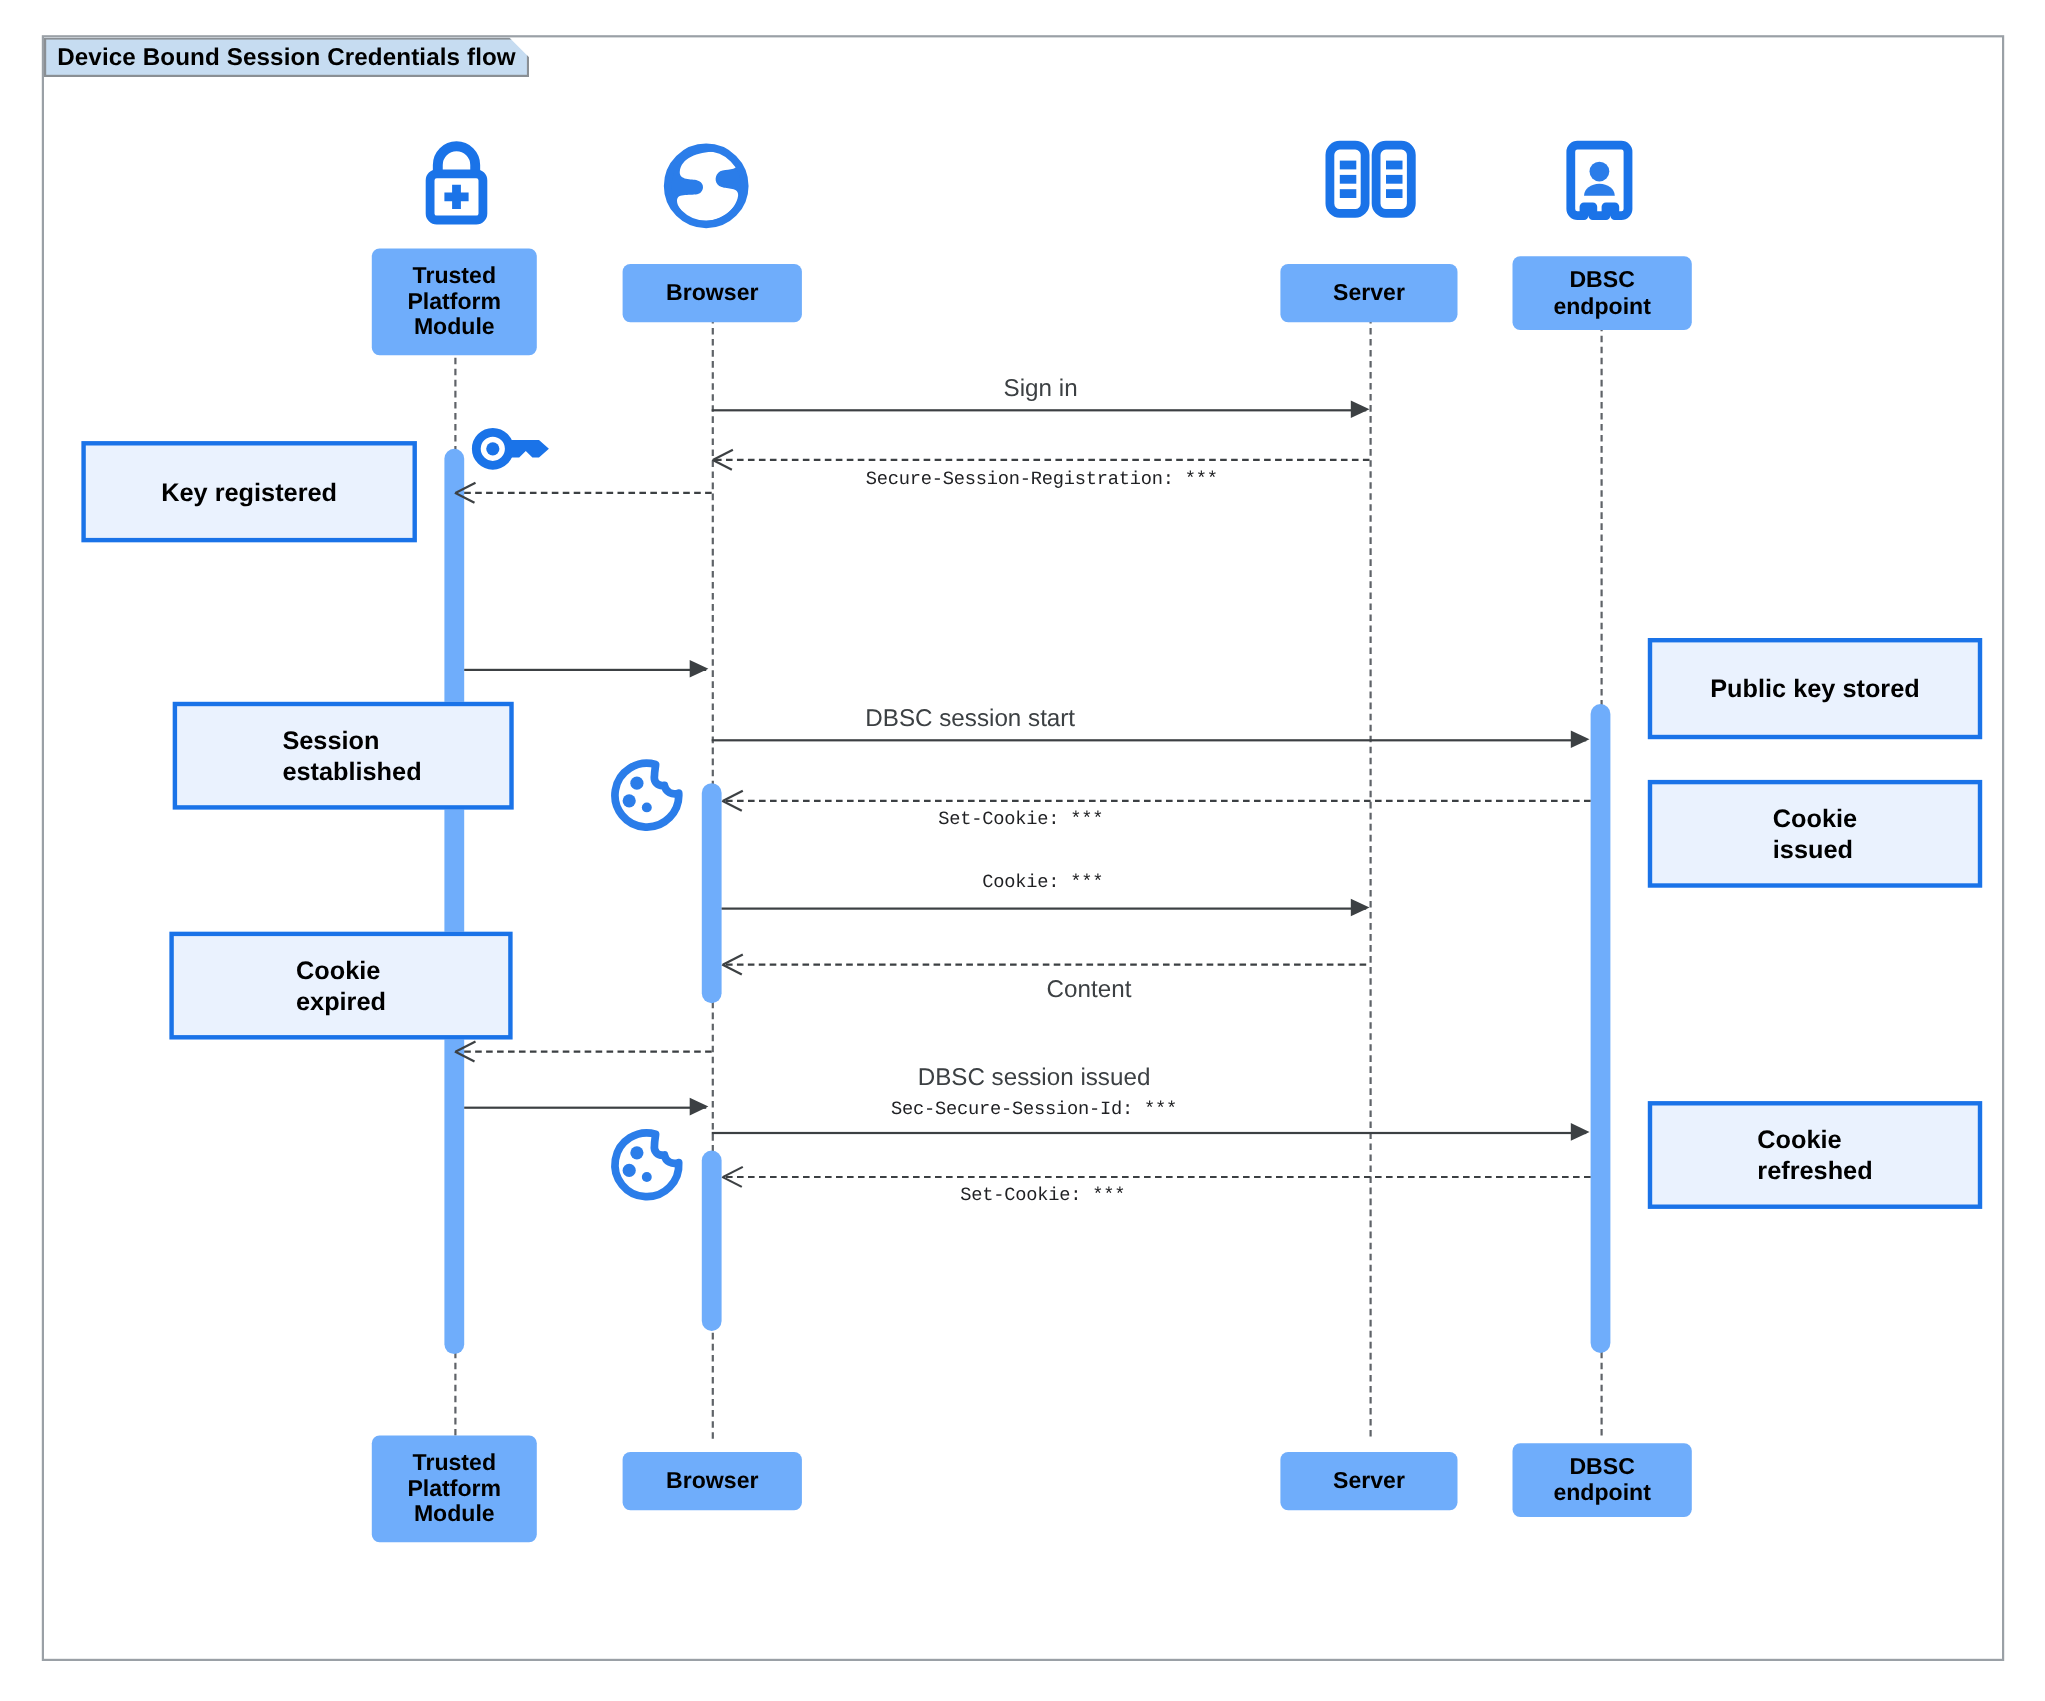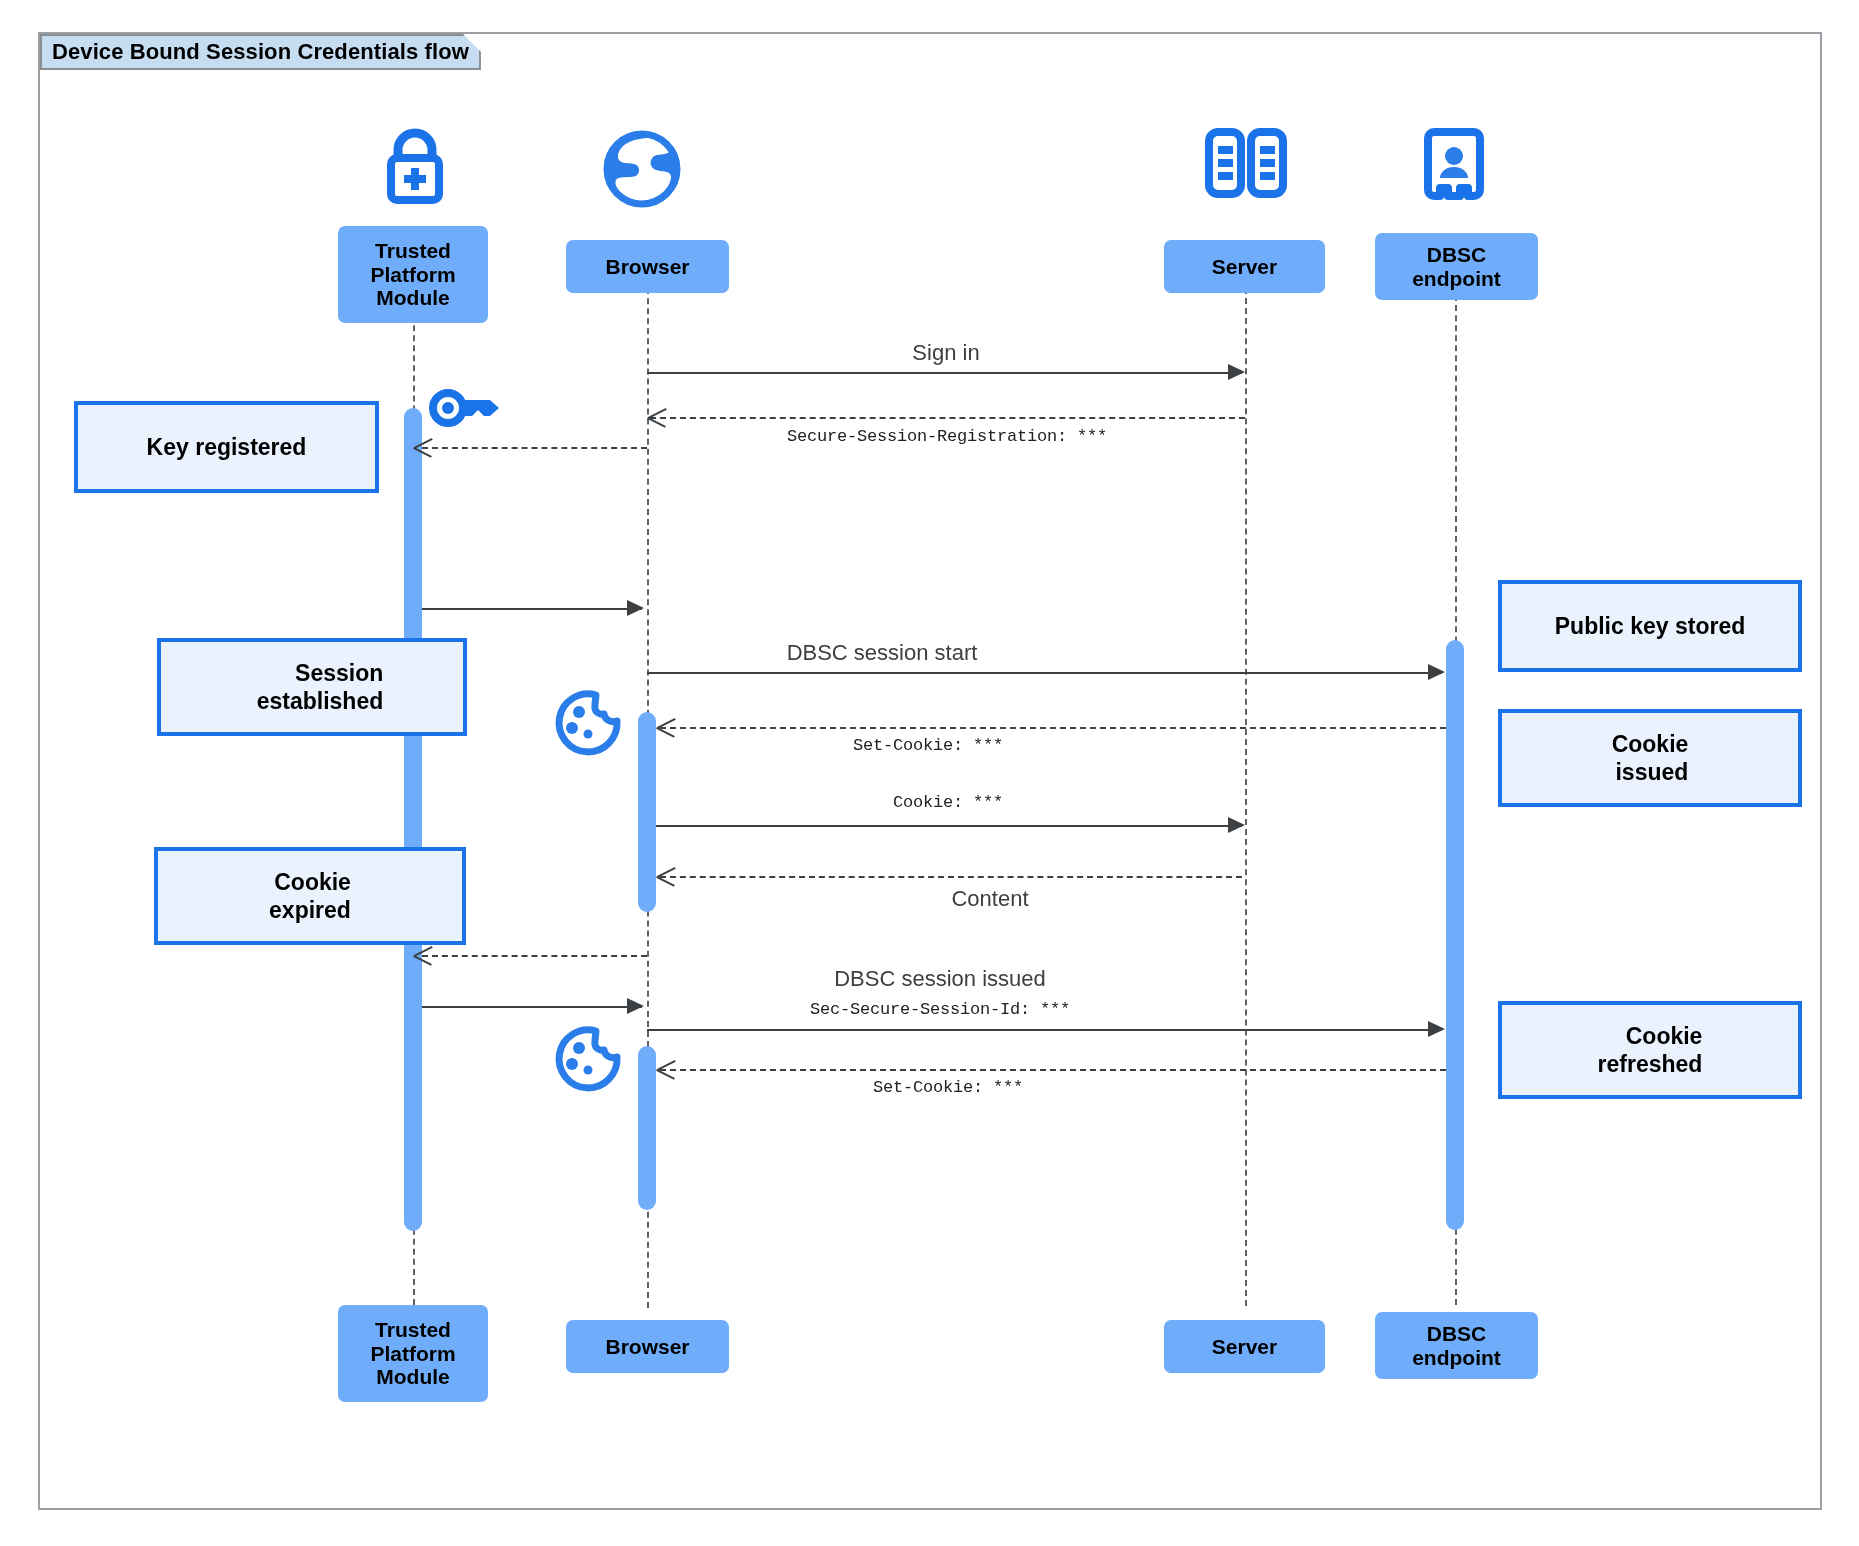--- a/index.html
+++ b/index.html
@@ -22,21 +22,21 @@
   .pbox{position:absolute;background:#6fadfb;border-radius:7px;
         display:flex;align-items:center;justify-content:center;text-align:center;
         font-size:21px;font-weight:bold;color:#000;line-height:1.12;box-sizing:border-box;}
   .pbox span{display:block;padding:0 6px;}
 
   
   .act{position:absolute;width:18px;background:#6fadfb;border-radius:9px;}
 
   
   .note{position:absolute;background:#eaf2fe;border:4px solid #1a73e8;
-        display:flex;align-items:center;justify-content:center;text-align:right;
+        display:flex;align-items:center;justify-content:center;text-align:left;
         font-size:23px;font-weight:bold;color:#000;line-height:1.22;box-sizing:border-box;z-index:6;}
 
   
   .msgline{position:absolute;height:0;border-top:2px solid #3c4043;}
   .msgline.dash{border-top:2px dashed #3c4043;}
   .arrowhead{position:absolute;width:0;height:0;}
   .arrow-r{border-top:8px solid transparent;border-bottom:8px solid transparent;border-left:17px solid #3c4043;}
   .arrow-l-open{position:absolute;width:18px;height:18px;}
   .arrow-l-open::before,.arrow-l-open::after{content:"";position:absolute;left:0;top:9px;
         width:20px;height:0;border-top:2px solid #3c4043;transform-origin:0 0;}

